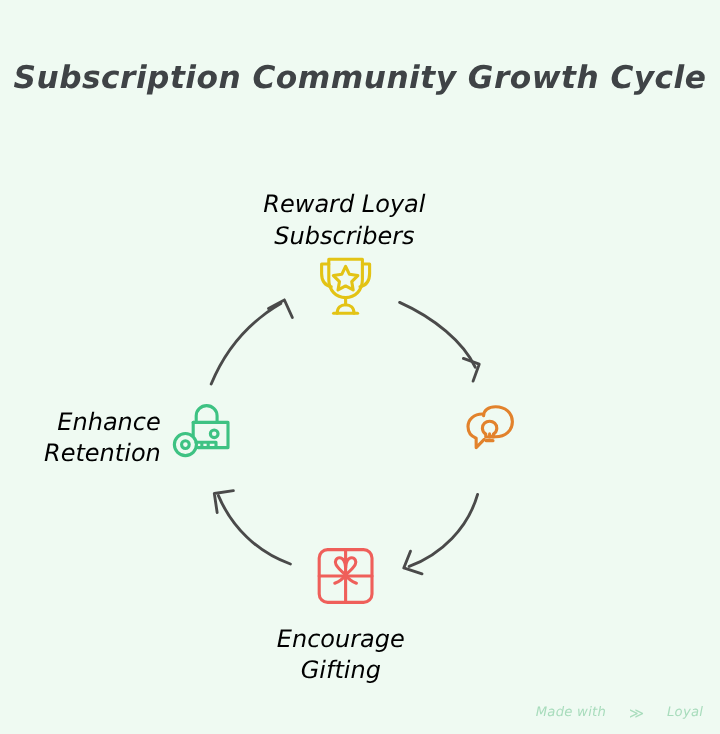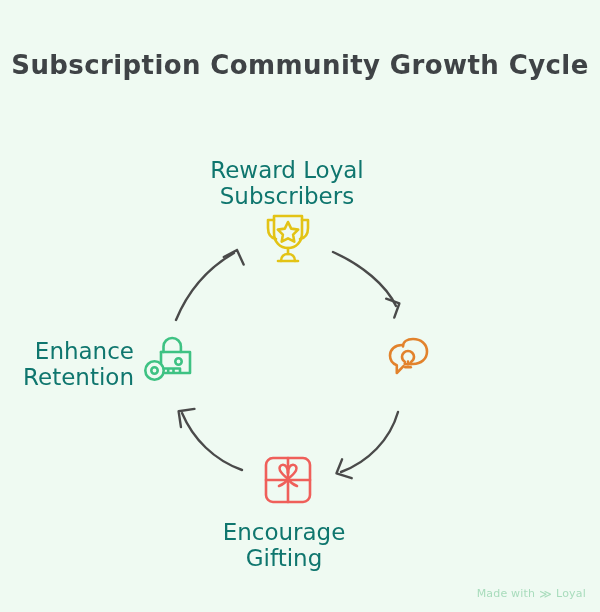--- a/index.html
+++ b/index.html
@@ -11,41 +11,42 @@
     height: 612px;
     background: #effaf2;
     font-family: "DejaVu Sans", sans-serif;
     overflow: hidden;
   }
   #canvas {
     position: relative;
     width: 600px;
     height: 612px;
     background: #effaf2;
+    font-style: italic;
   }
   #title {
     position: absolute;
     left: 0;
     top: 50px;
     width: 600px;
     text-align: center;
     font-family: "DejaVu Sans", sans-serif;
     font-size: 26px;
     font-weight: bold;
     letter-spacing: 0.4px;
     color: #3f4346;
     white-space: nowrap;
   }
   .node-label {
     position: absolute;
     font-family: "DejaVu Sans", sans-serif;
-    font-size: 23px;
+    font-size: 20px;
     font-weight: 400;
     line-height: 26px;
-    color: #0f766e;
+    color: #000000;
     white-space: pre-line;
   }
   #label-reward {
     left: 137px;
     top: 157px;
     width: 300px;
     text-align: center;
   }
   #label-boost {
     left: 444px;
@@ -80,21 +81,21 @@
     top: 0;
     width: 600px;
     height: 612px;
   }
   #watermark {
     position: absolute;
     right: 14px;
     bottom: 12px;
     display: flex;
     align-items: center;
-    gap: 4px;
+    gap: 19px;
     font-family: "DejaVu Sans", sans-serif;
     font-size: 11px;
     color: #a8dcbc;
     letter-spacing: 0.2px;
   }
   #watermark .wm-mark {
     display: inline-block;
     line-height: 1;
     font-size: 12px;
     color: #a8dcbc;

